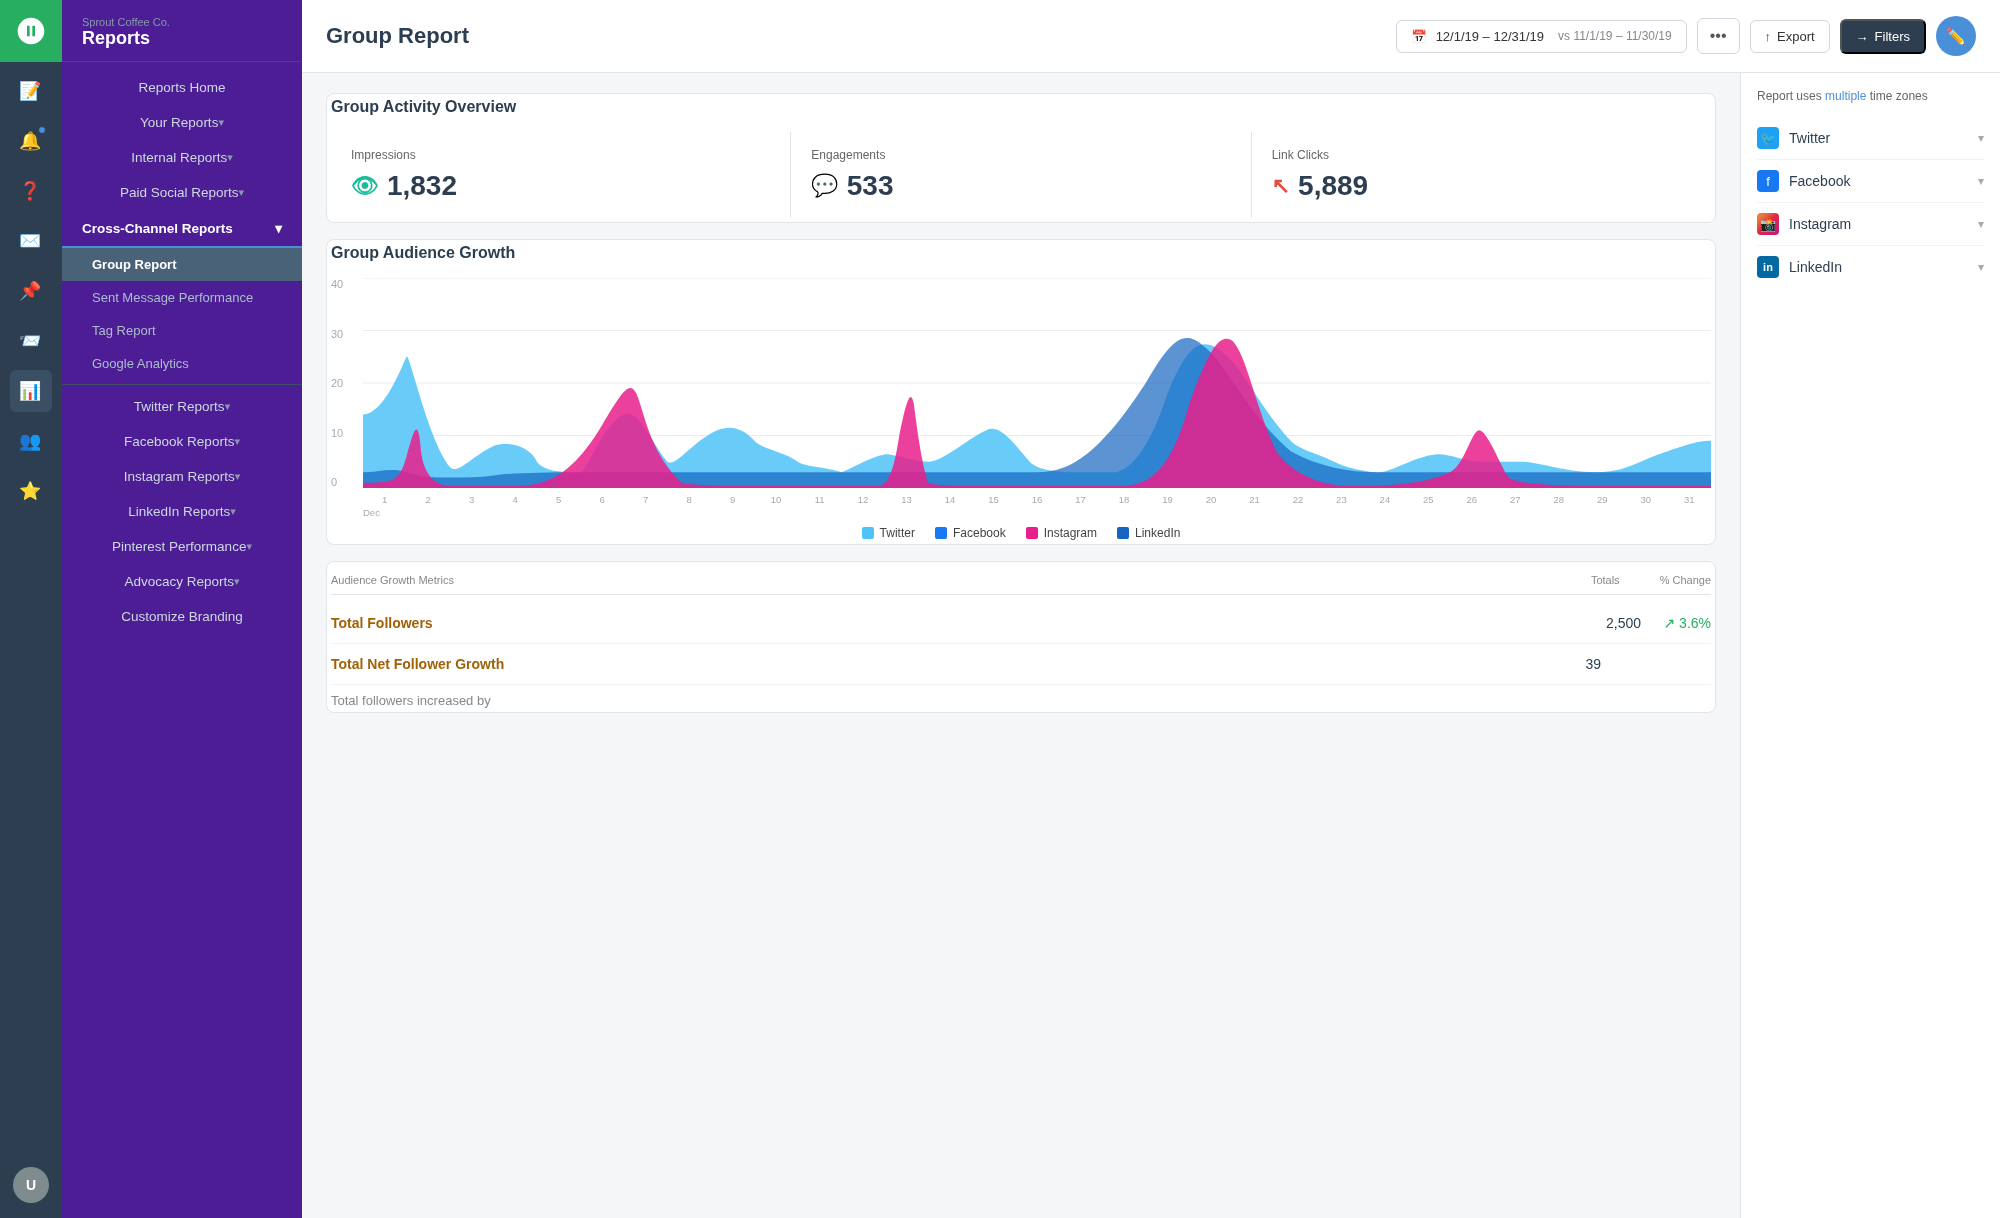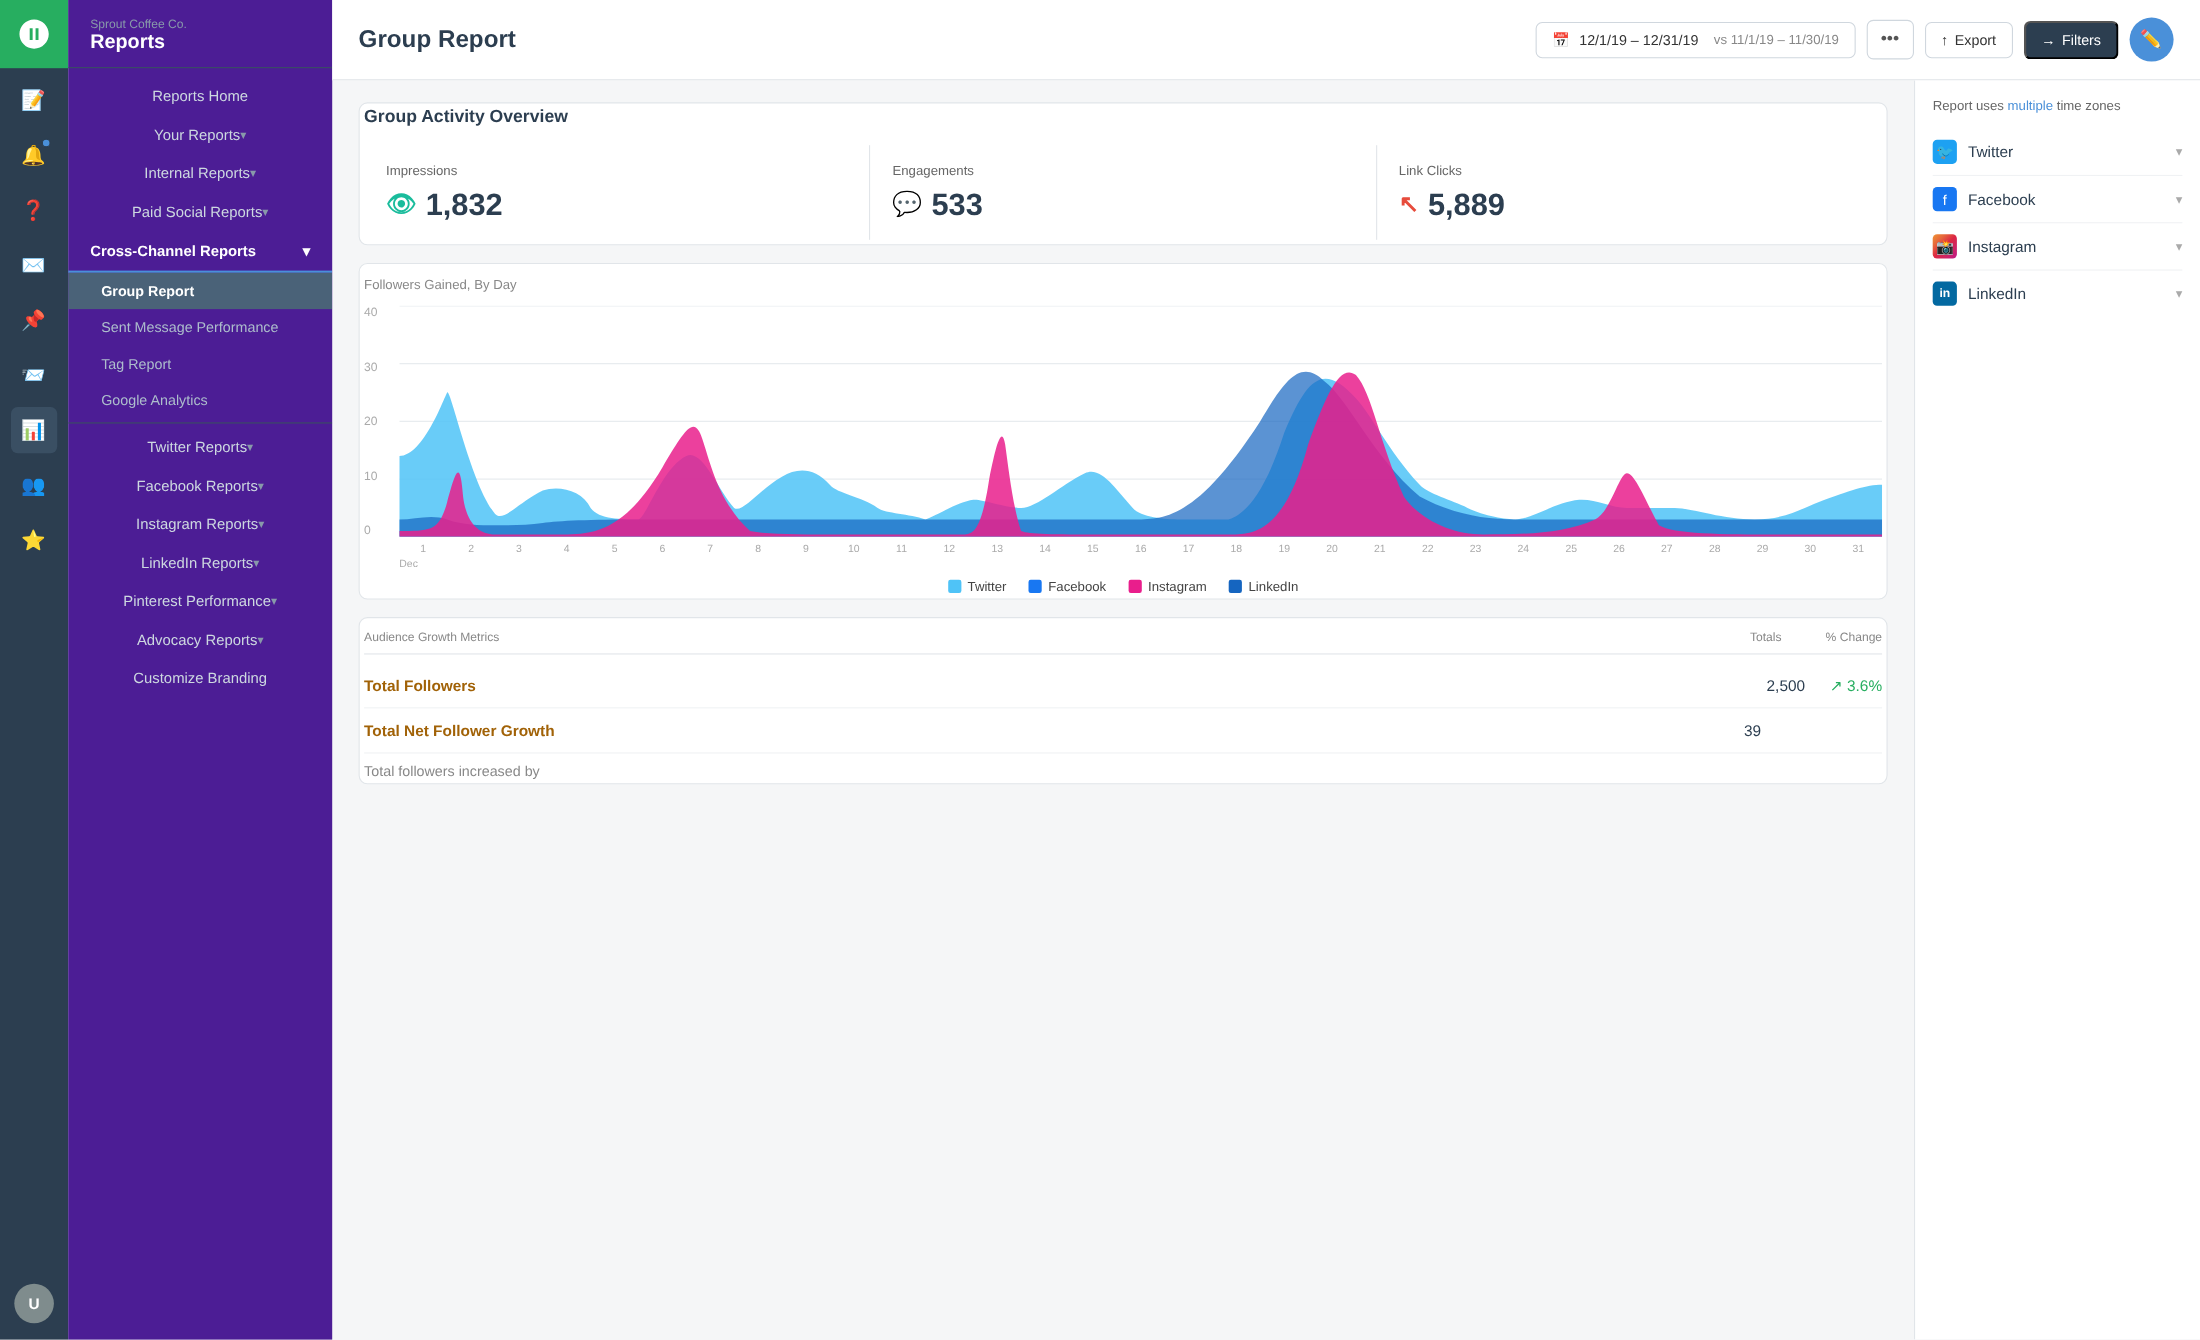--- a/index.html
+++ b/index.html
@@ -445,22 +445,22 @@
             <div class="metric-label">Link Clicks</div>
             <div class="metric-value">
               <span class="metric-icon clicks" style="color:#e74c3c;">↖</span>
               <span>5,889</span>
             </div>
           </div>
         </div>
       </div>
 
       <div class="card">
+        <div class="card-title">Group Audience Growth</div>
         <div class="chart-section">
-          <div class="chart-subtitle">Followers Gained, By Day</div>
           <div class="chart-container">
 
             <div class="chart-labels-y">
               <span>40</span>
               <span>30</span>
               <span>20</span>
               <span>10</span>
               <span>0</span>
             </div>
 

